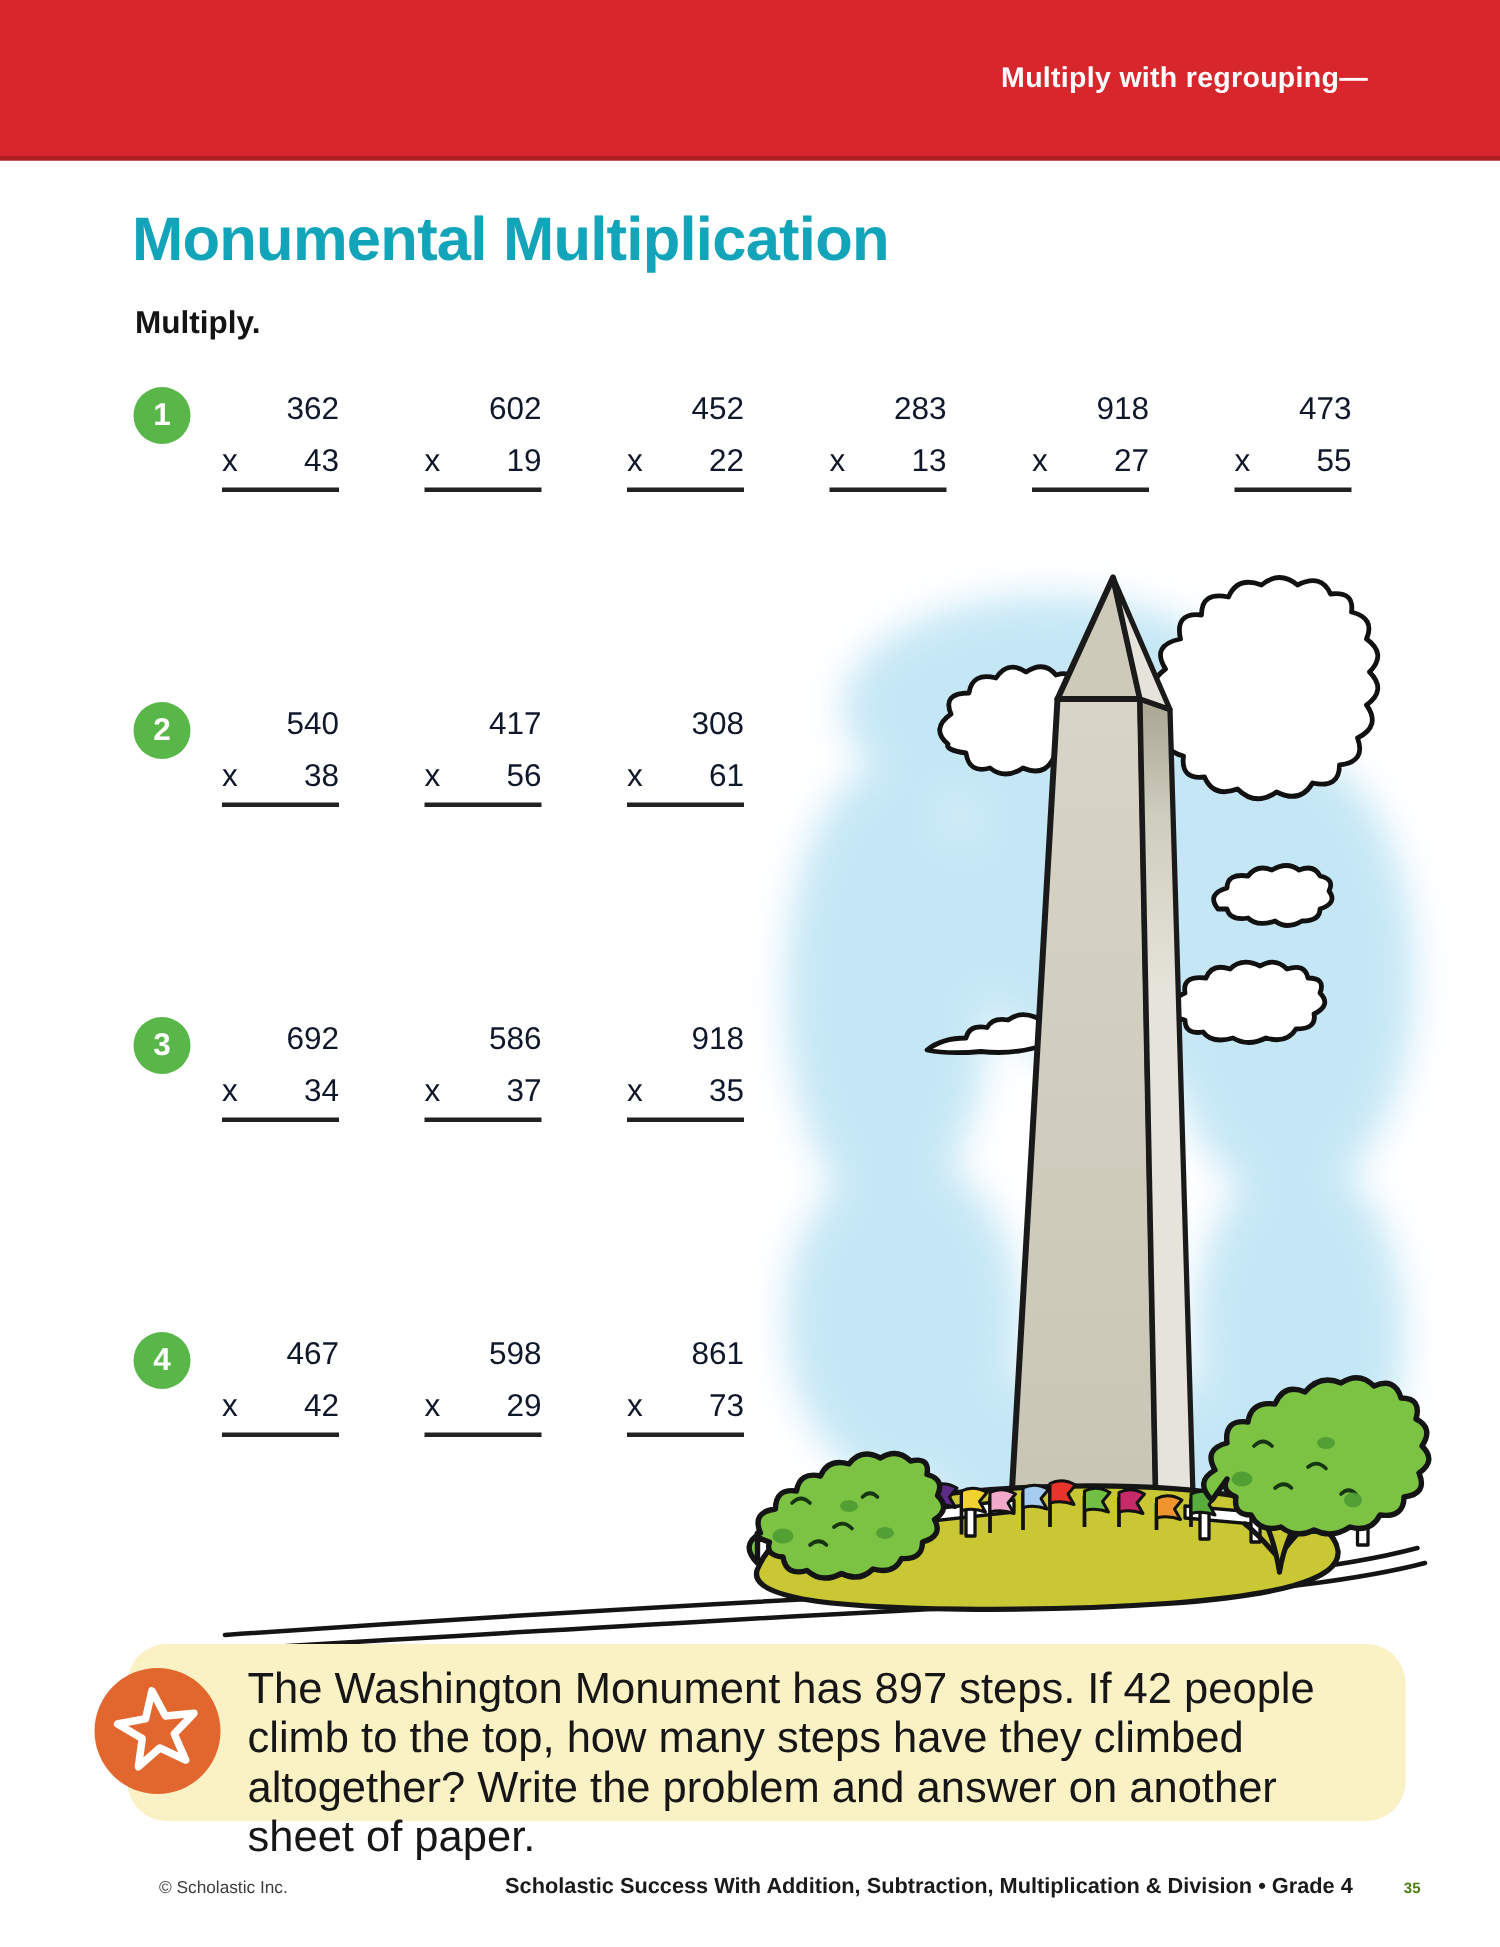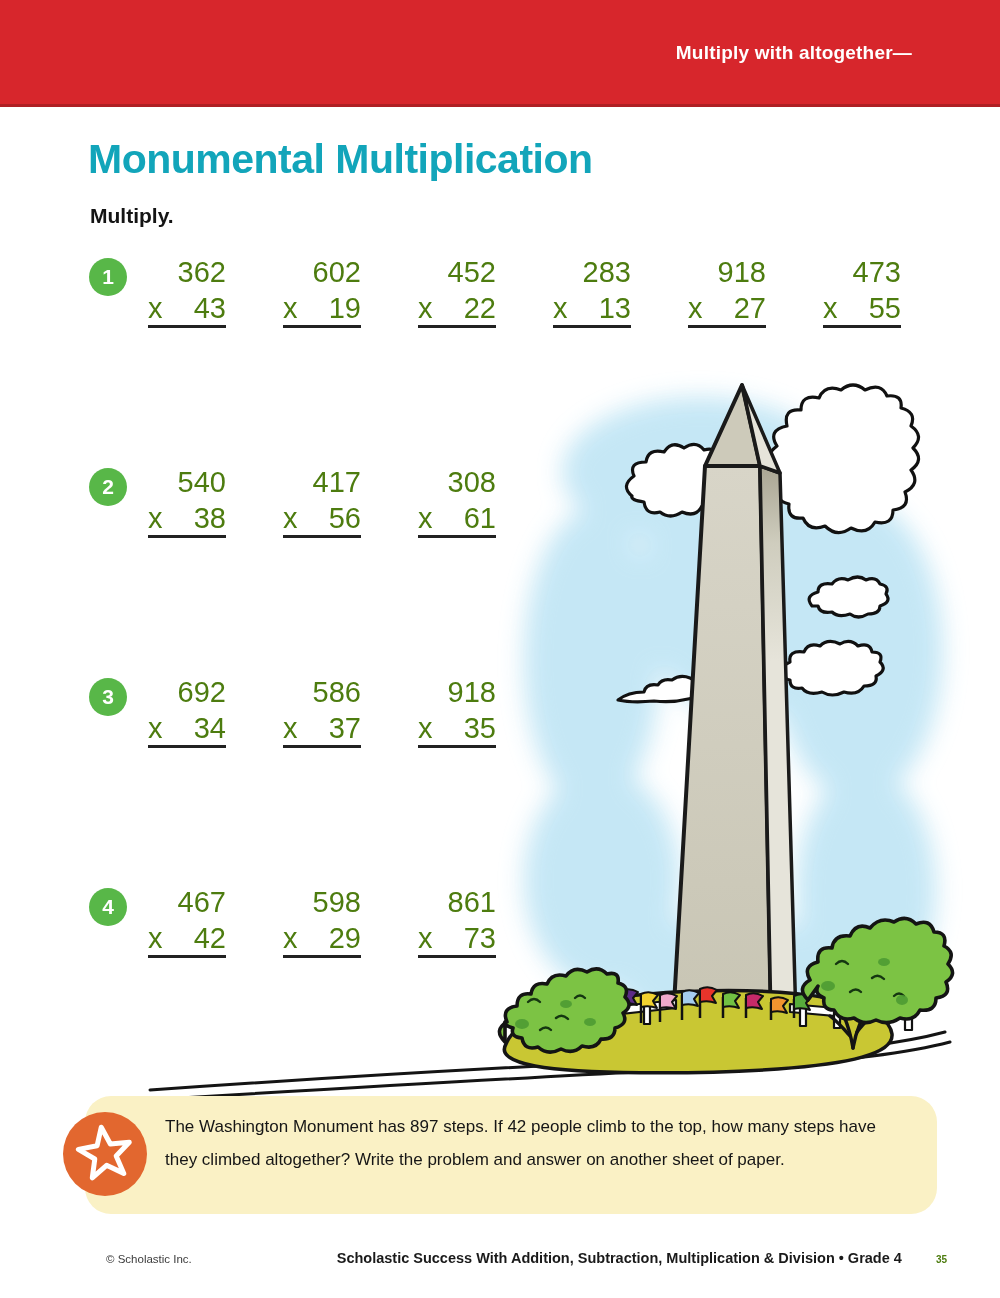--- a/index.html
+++ b/index.html
@@ -28,54 +28,54 @@
   }
 
   
   .prob-row { position:absolute; left:89px; display:flex; }
   .row-num {
     width:38px; height:38px; border-radius:50%; background:#58B748; color:#fff;
     font-size:21px; font-weight:bold; display:flex; align-items:center; justify-content:center;
     margin-right:21px; margin-top:2px; flex:none;
   }
   .problems { display:flex; gap:57px; }
-  .problem { width:78px; font-size:29px; color:#4d7c0f; }
+  .problem { width:78px; font-size:21px; color:#0f172a; }
   .p-top { text-align:right; height:33px; line-height:33px; }
   .p-bot {
     display:flex; justify-content:space-between; align-items:flex-end;
     height:36px; line-height:34px; border-bottom:3px solid #222;
   }
 
   
   .illustration { position:absolute; left:140px; top:368px; width:840px; height:735px; }
 
   
   .callout {
     position:absolute; left:85px; top:1096px; width:852px; height:118px;
     background:#FAF1C5; border-radius:26px; box-sizing:border-box;
-    padding:14px 28px 0 80px; font-size:17px; line-height:33px; color:#161616;
+    padding:14px 28px 0 80px; font-size:29px; line-height:33px; color:#161616;
   }
   .star-badge { position:absolute; left:62px; top:1111px; width:86px; height:86px; }
 
   
   .footer {
     position:absolute; left:0; top:1250px; width:1000px;
     display:flex; align-items:baseline;
   }
   .copyright { margin-left:106px; font-size:11.5px; color:#3c3c3c; }
   .series { margin-left:auto; font-weight:bold; font-size:14.5px; color:#1a1a1a; }
   .page-num { font-weight:bold; font-size:10px; margin-left:34px; margin-right:53px; color:#4d7c0f; }
 </style>
 </head>
 <body>
 
 <div class="page">
 
   <div class="header-band">
-    <div class="line">Multiply with altogether—</div>
+    <div class="line">Multiply with regrouping—</div>
   </div>
 
   <div class="title">Monumental Multiplication</div>
   <div class="instruction">Multiply.</div>
 
   <div class="prob-row" style="top:256px">
     <div class="row-num">1</div>
     <div class="problems">
       <div class="problem">
         <div class="p-top">362</div>

